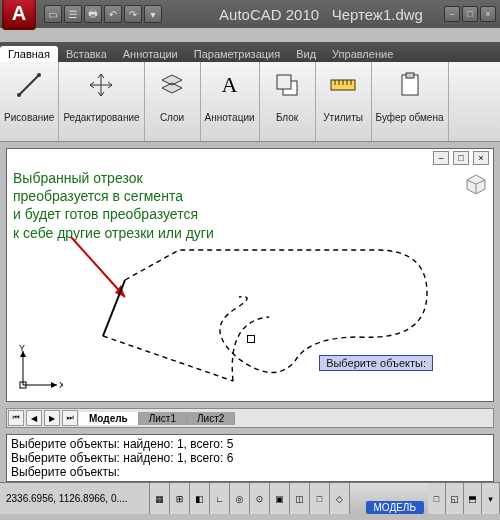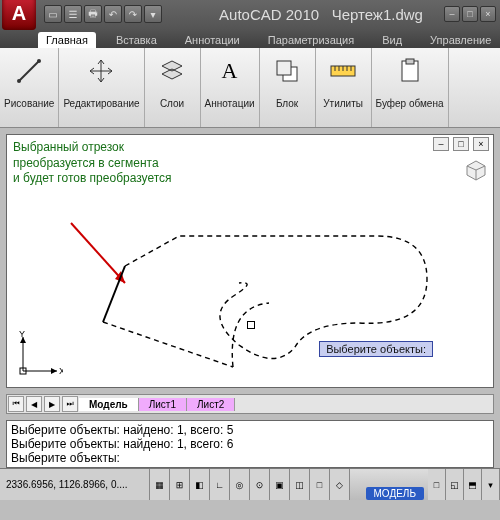--- a/index.html
+++ b/index.html
@@ -8,44 +8,44 @@
   
   .titlebar { height: 28px; background: linear-gradient(#666,#555); display: flex; align-items: center; color: #eee; }
   .logo { width: 34px; height: 34px; background: linear-gradient(#c23,#700); margin: -2px 4px 0 2px; border-radius: 4px; position: relative; display:flex; align-items:center; justify-content:center; color:#fff; font-weight:bold; font-size:20px; box-shadow: inset 0 0 4px #400; }
   .qat { display: flex; gap: 2px; margin-left: 4px; }
   .qat-btn { width: 18px; height: 18px; background: linear-gradient(#888,#666); border:1px solid #333; border-radius:2px; display:flex;align-items:center;justify-content:center; font-size:10px; color:#ddd;}
   .title-txt { flex: 1; text-align: center; font-size: 15px; color: #ddd; padding-left: 36px; }
   .wcontrols { display:flex; gap:2px; margin-right:4px; }
   .wcontrols .qat-btn { width:16px; height:16px; font-size:9px;}
 
   
-  .tabstrip { height: 20px; background: linear-gradient(#555,#3f3f3f); display:flex; align-items:flex-end; padding-left:38px; gap:12px; }
+  .tabstrip { height: 20px; background: linear-gradient(#555,#3f3f3f); display:flex; align-items:flex-end; gap:0;margin-top:14px; }
   .tab { padding: 2px 8px; color:#ccc; font-size:11px; cursor:pointer; }
   .tab.active { background:#fff; color:#000; border-radius:3px 3px 0 0; }
   .ribbon { height: 80px; background: linear-gradient(#f5f5f5,#d7d7d7); border-bottom:1px solid #888; display:flex; }
   .panel { border-right:1px solid #aaa; padding: 4px 4px 0 4px; display:flex; flex-direction:column; align-items:center; justify-content:space-between; min-width:56px; }
   .panel .ico { width:30px; height:30px; margin-top:4px; display:flex;align-items:center;justify-content:center; }
   .panel .lbl { font-size:10px; text-align:center; color:#222; padding-bottom:18px; line-height:1.1; }
 
   
   .workspace { position:relative; background:#bdbdbd; height: 290px; }
   .canvas { position:absolute; left:6px; right:6px; top:6px; bottom:30px; background:#fff; border:1px solid #666; }
   .canvas-ctrls { position:absolute; top:2px; right:4px; display:flex; gap:4px; }
   .cc { width:16px;height:14px;border:1px solid #888;background:#eee;font-size:9px;display:flex;align-items:center;justify-content:center; }
-  .note { position:absolute; left:6px; top:5px; color:#187018; font-size:12px; line-height:1.3; font-weight:500; }
+  .note { position:absolute; left:6px; top:20px; color:#187018; font-size:14px; line-height:1.3; font-weight:500; }
   .arrow-line { position:absolute; left:60px; top:86px; width:68px; height:70px; }
   .prompt { position:absolute; right:60px; bottom:30px; background:#c8cef0; border:1px solid #3446a0; padding:1px 6px; font-size:11px; color:#111; }
   .pickbox { position:absolute; left:240px; bottom:58px; width:8px; height:8px; border:1px solid #000; }
   .axes { position:absolute; left:6px; bottom:6px; font-size:9px; color:#000; }
   .viewcube { position:absolute; right:6px; top:24px; width:22px; height:22px; }
 
   
   .sheets { position:absolute; left:6px; right:6px; bottom:4px; height:20px; background:#e4e4e4; border:1px solid #888; display:flex; align-items:center; font-size:10px; }
   .sbtn { width:16px; height:16px; border:1px solid #999; margin:0 1px; background:#f2f2f2; display:flex;align-items:center;justify-content:center; font-size:8px;}
-  .stab { padding:1px 10px; border-right:1px solid #999; background:#f0abfc; }
+  .stab { padding:1px 10px; border-right:1px solid #999; background:#a3a3a3; }
   .stab.active { background:#fff; font-weight:bold; }
 
   
   .cmd { height:48px; background:#fff; border:1px solid #666; margin:2px 6px 0 6px; font-family: "Courier New", monospace; font-size:12px; padding:2px 4px; overflow:hidden; }
   .cmd div { white-space: pre; }
 
   
   .status { height:32px; background:linear-gradient(#ddd,#bbb); display:flex; align-items:flex-end; font-size:10px; border-top:1px solid #777; }
   .coords { padding:0 6px; min-width:150px; background:#cfcfcf; height:100%; display:flex;align-items:center; border-right:1px solid #888;}
   .st-btns { display:flex; height:100%; }
@@ -166,20 +166,21 @@
         <polygon points="11,2 20,7 20,16 11,21 2,16 2,7" fill="#eee" stroke="#888"></polygon>
         <line x1="2" y1="7" x2="11" y2="11" stroke="#888"></line>
         <line x1="20" y1="7" x2="11" y2="11" stroke="#888"></line>
         <line x1="11" y1="11" x2="11" y2="21" stroke="#888"></line>
       </svg>
 
     <div class="note">
       <div>Выбранный отрезок</div>
       <div>преобразуется в сегмента</div>
       <div>и будет готов преобразуется</div>
+      <div>к себе другие отрезки или дуги</div>
     </div>
 
     <svg class="arrow-line" viewBox="0 0 68 70">
       <line x1="4" y1="2" x2="58" y2="62" stroke="#c00" stroke-width="2"></line>
       <polygon points="58,62 48,58 54,50" fill="#c00"></polygon>
     </svg>
 
     <svg style="position:absolute; left:0; top:0;" width="480" height="254">
 
       <line x1="118" y1="131" x2="96" y2="187" stroke="#000" stroke-width="2"></line>

